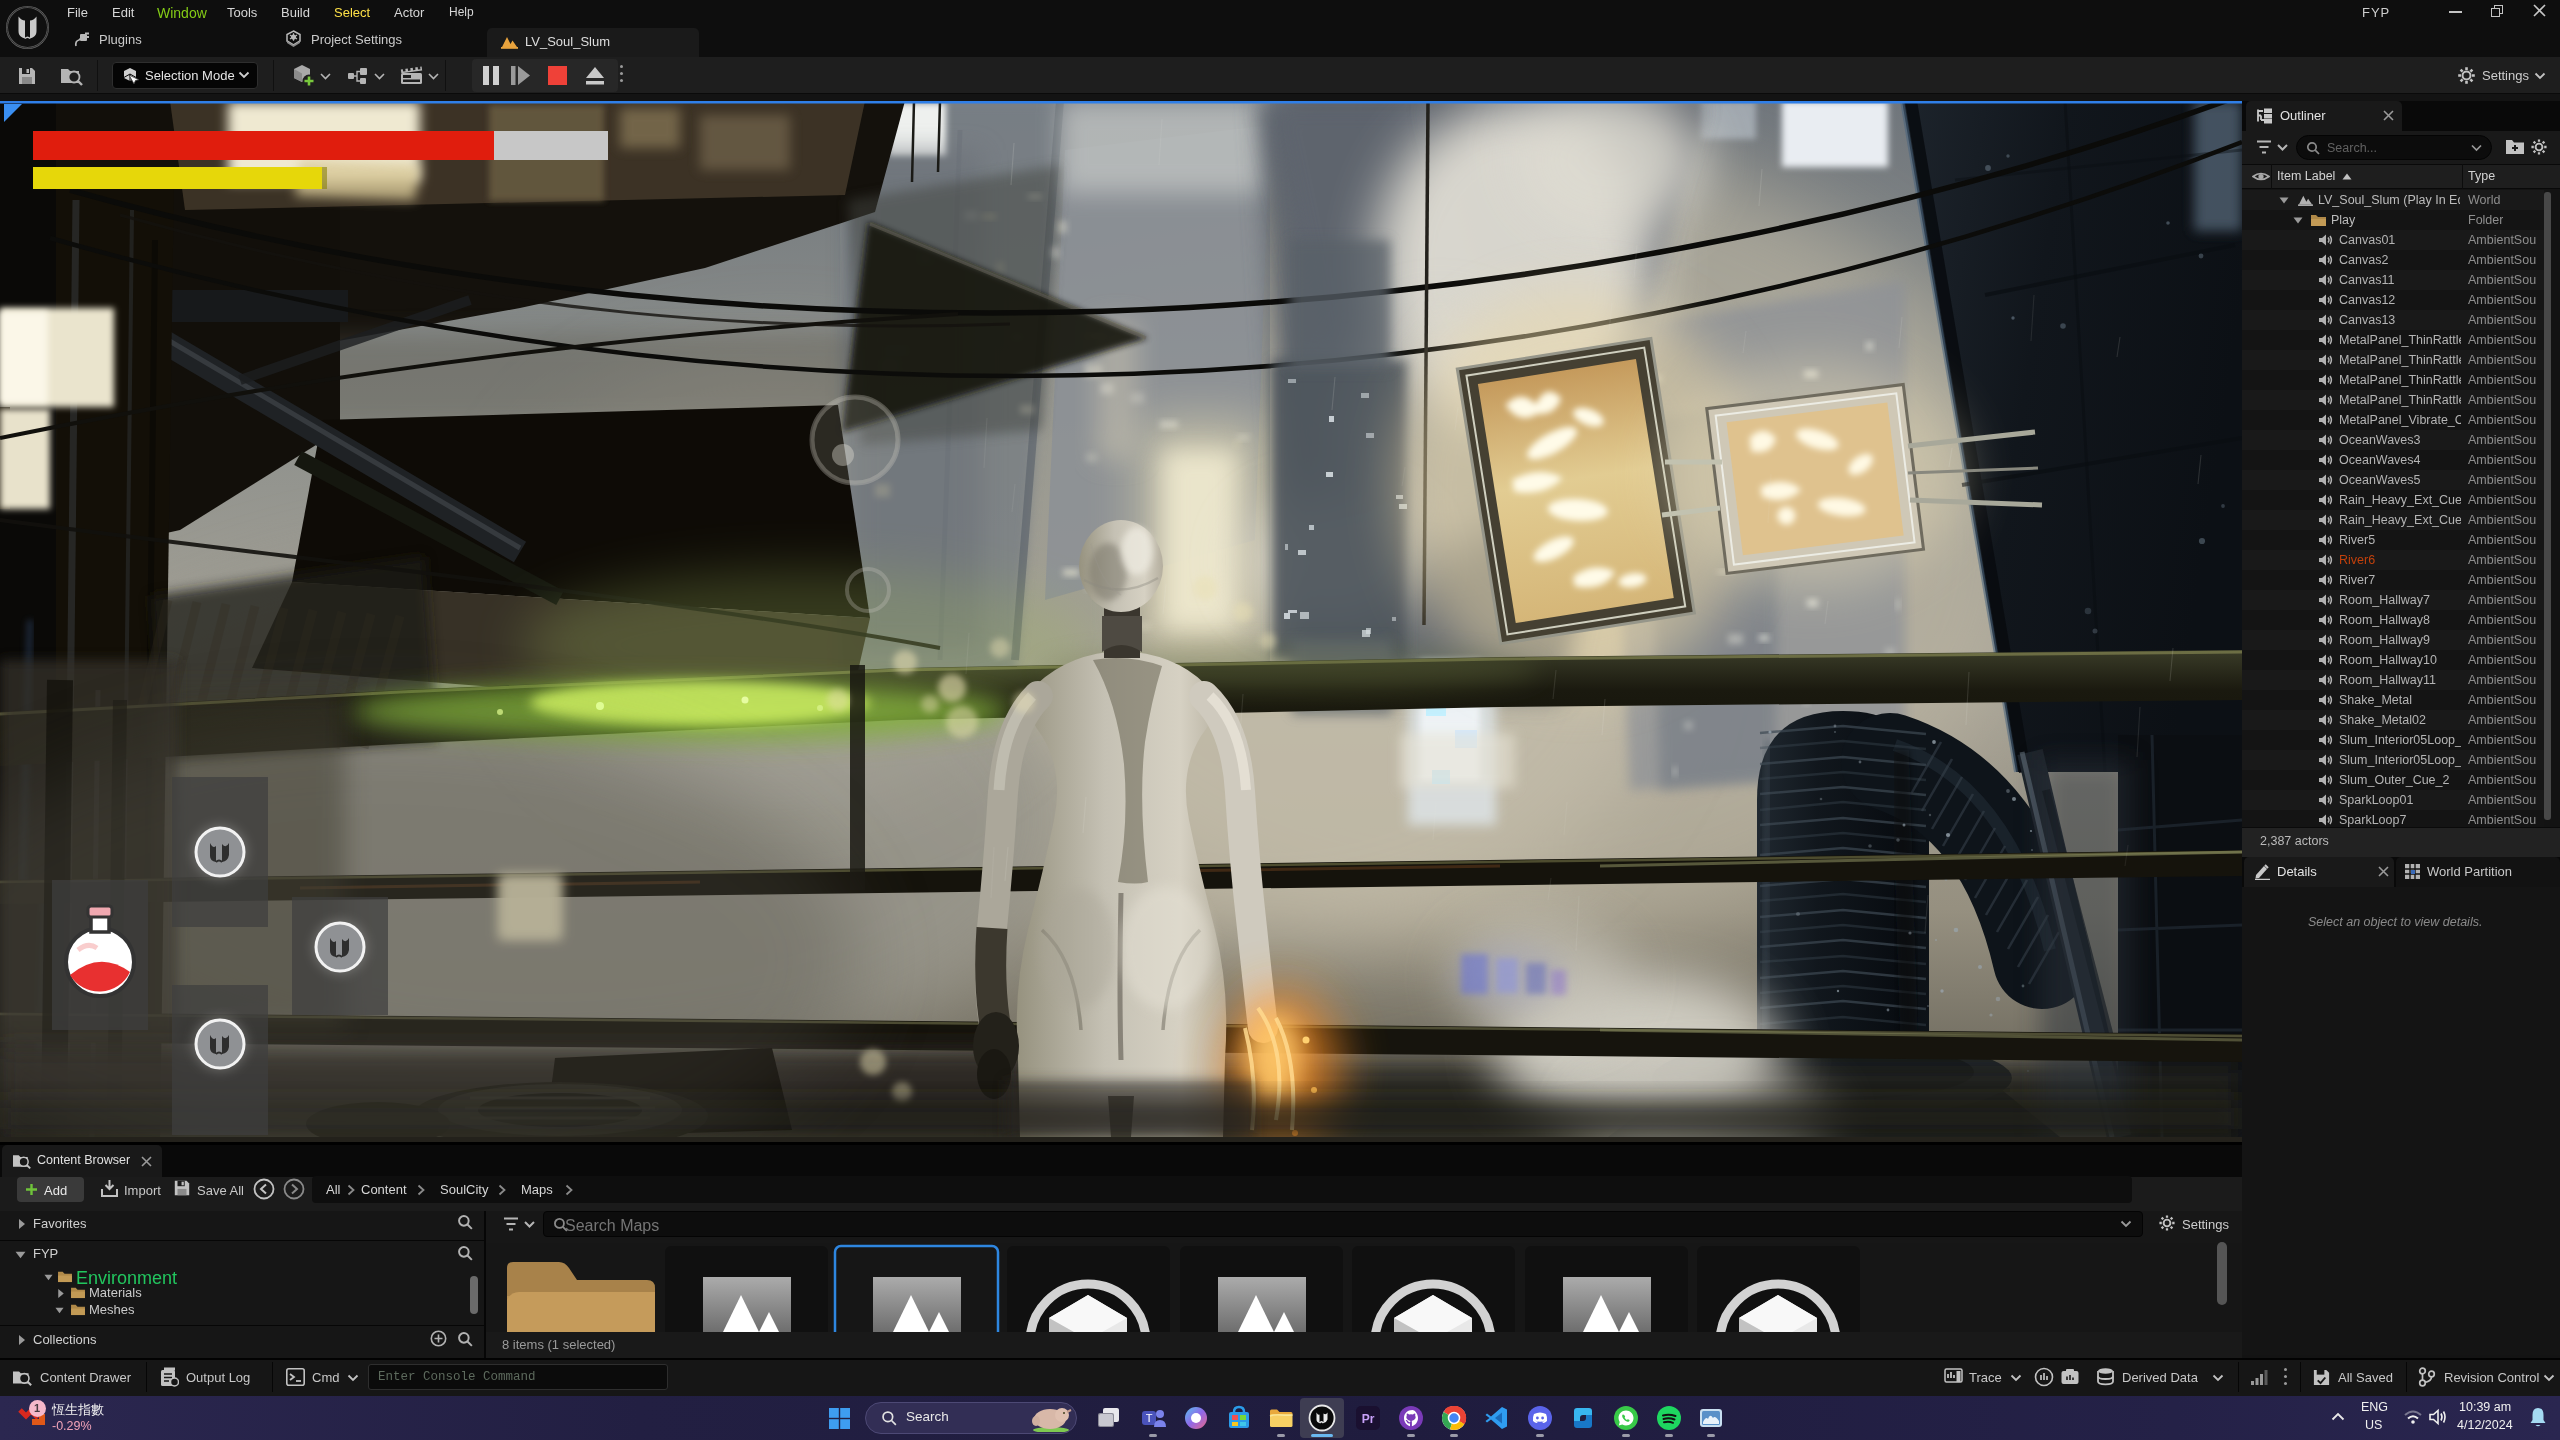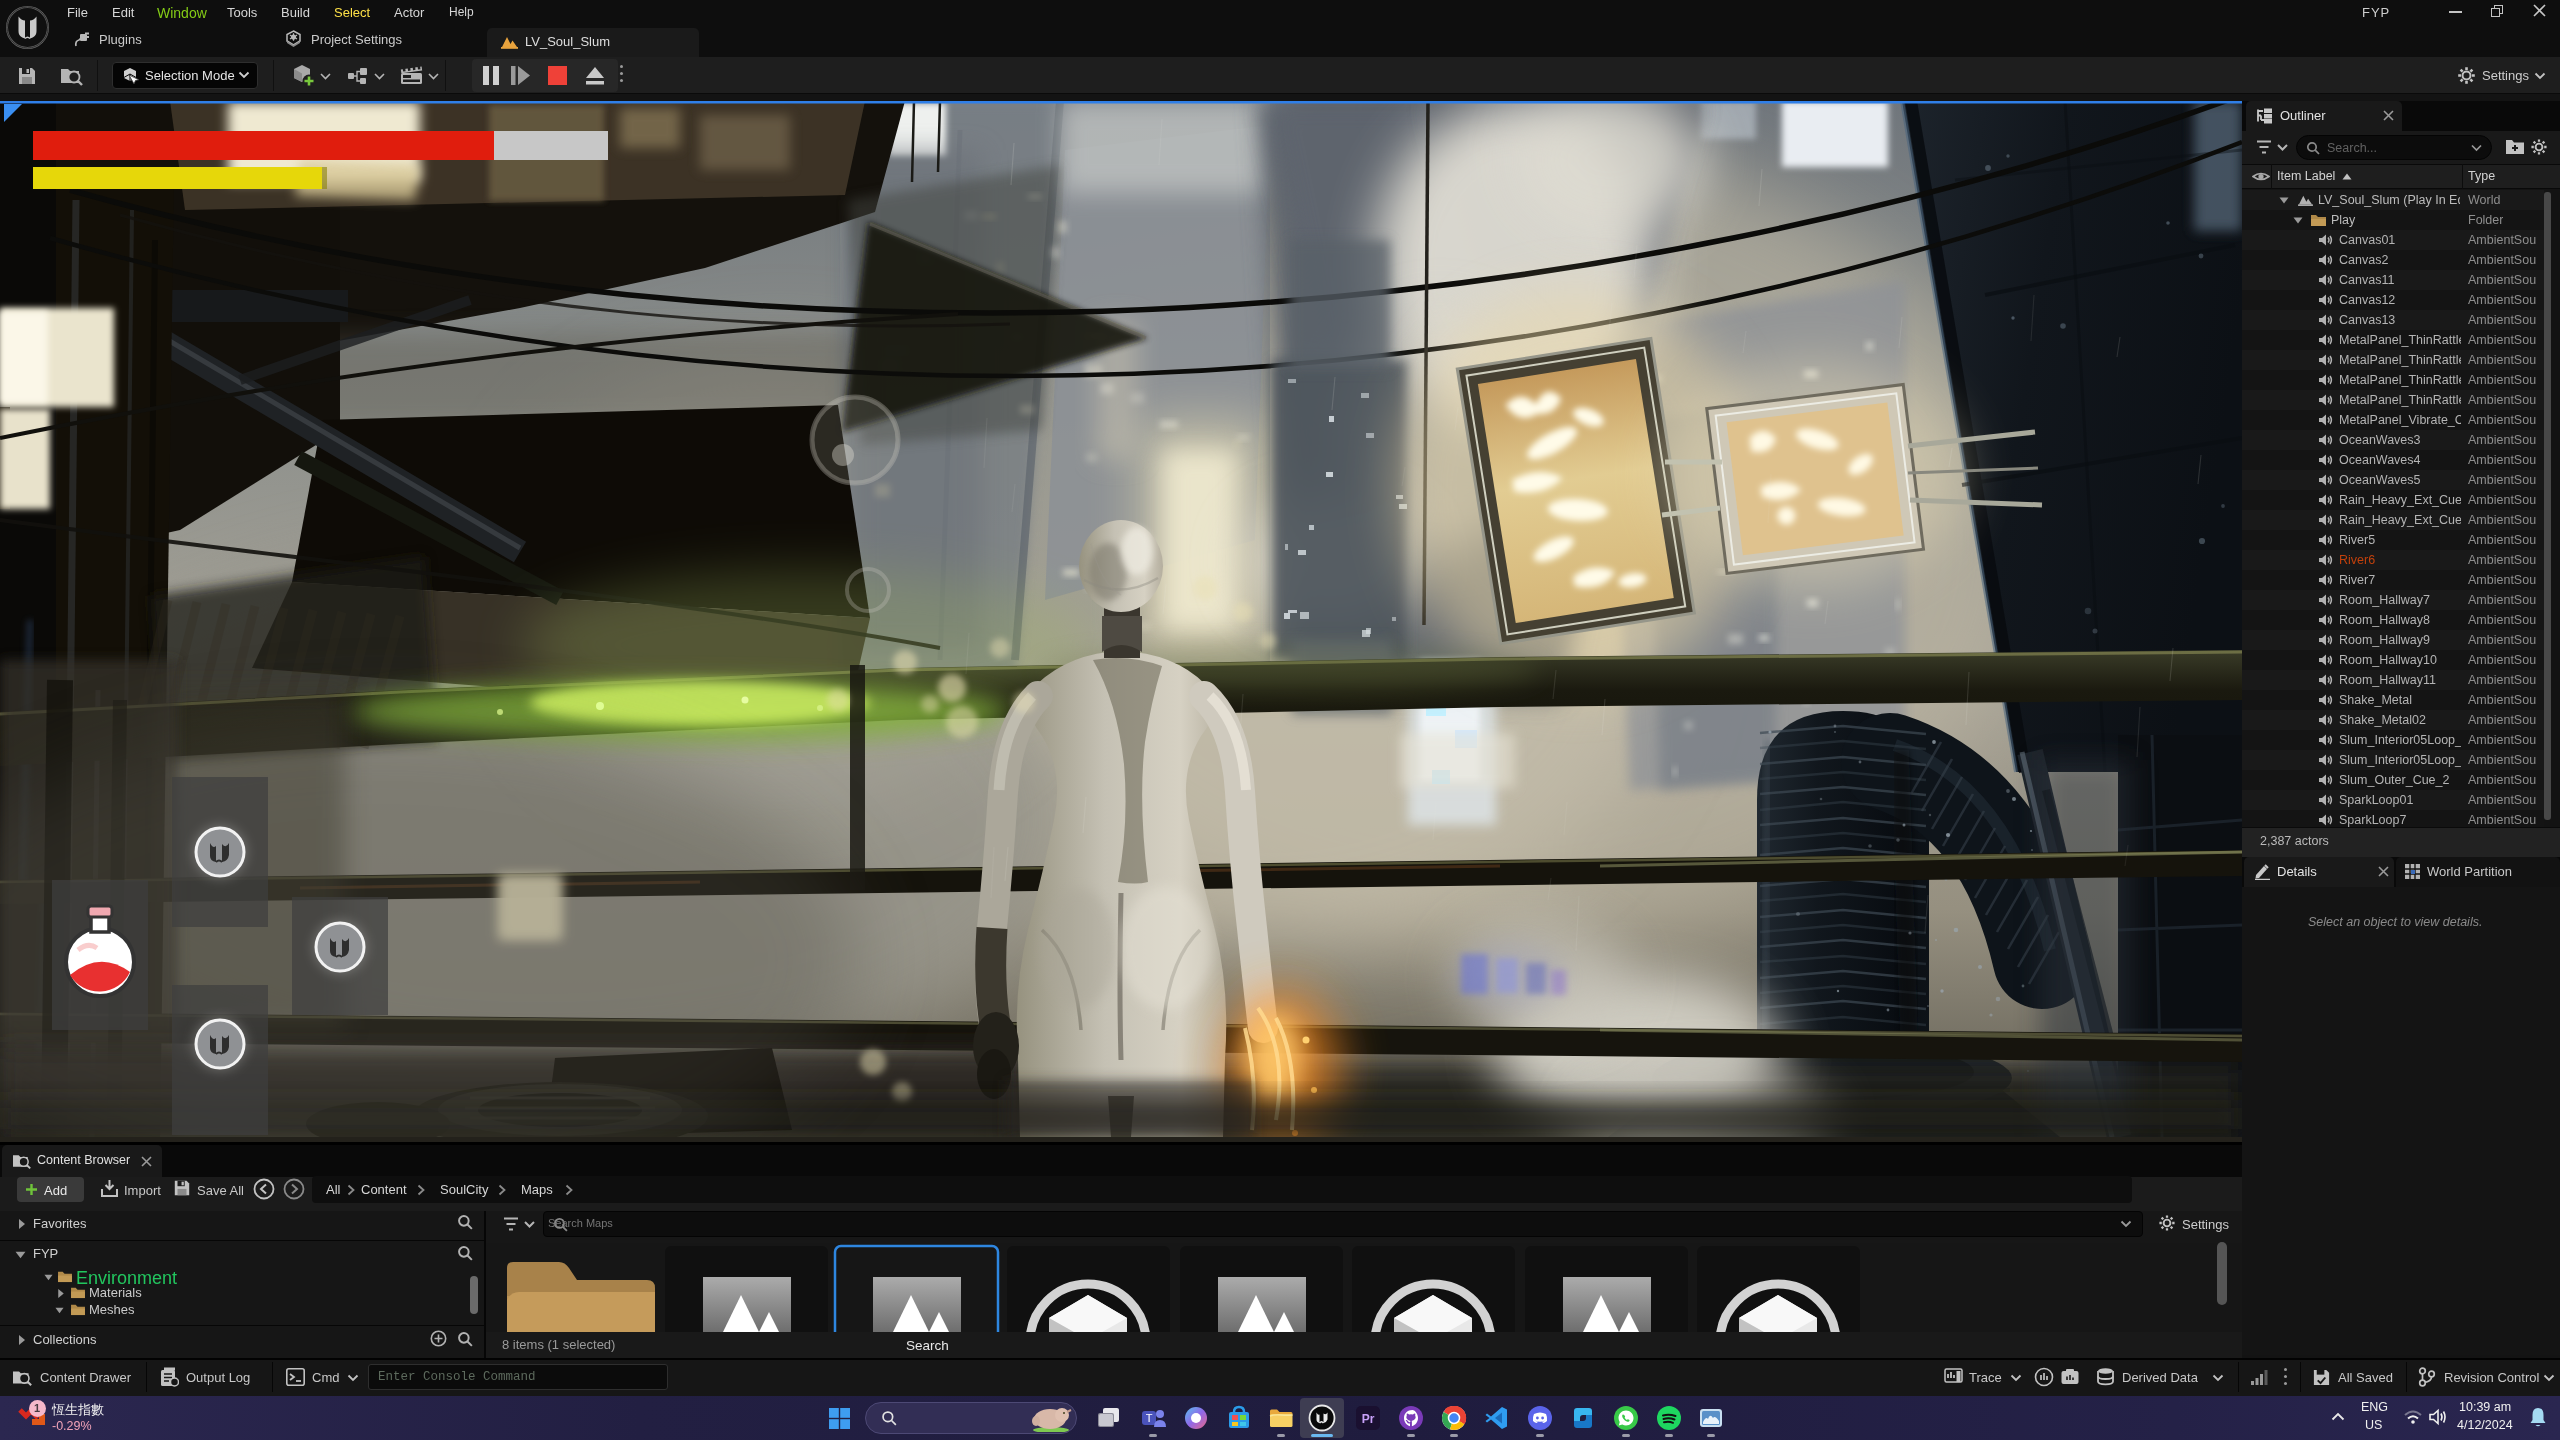--- a/index.html
+++ b/index.html
@@ -1062,21 +1062,21 @@
 <div class="abs" style="left:486px;top:1211px;width:1756px;height:147px;background:#171717"></div>
 <svg class="abs" style="left:503px;top:1216px" width="34" height="17" viewBox="0 0 34 17">
 <path d="M1 2.5 L15 2.5 M3.5 8 L12.5 8 M6 13.5 L10 13.5" stroke="#b5b5b5" stroke-width="2"></path>
 <path d="M22 6 L26.5 10.5 L31 6" stroke="#b5b5b5" stroke-width="2" fill="none"></path>
     </svg>
 <div class="abs" style="left:543px;top:1211px;width:1600px;height:26px;background:#0d0d0d;border:1px solid #040404;border-radius:4px"></div>
 <svg class="abs" style="left:553px;top:1217px" width="15" height="15" viewBox="0 0 14 14">
       <circle cx="6" cy="6" r="4.2" fill="none" stroke="#8a8a8a" stroke-width="1.7"></circle>
       <path d="M9.2 9.2 L13 13" stroke="#8a8a8a" stroke-width="1.7"></path>
     </svg>
-<div class="t" style="left:548px;top:1217px;font-size:11px;color:#757575">Search Maps</div>
+<div class="t" style="left:565px;top:1217px;font-size:16px;color:#757575">Search Maps</div>
 <svg class="abs" style="left:2120px;top:1220px" width="12" height="8" viewBox="0 0 12 8">
       <path d="M1.5 1.5 L6 6 L10.5 1.5" stroke="#9a9a9a" stroke-width="1.8" fill="none"></path>
     </svg>
 <svg class="abs" style="left:2158px;top:1214px" width="18" height="18" viewBox="0 0 19 19">
 <circle cx="9.5" cy="9.5" r="3.6" fill="none" stroke="#c2c2c2" stroke-width="2"></circle>
 <g stroke="#c2c2c2" stroke-width="2.4">
         <path d="M9.5 1.5 L9.5 4 M9.5 15 L9.5 17.5 M1.5 9.5 L4 9.5 M15 9.5 L17.5 9.5 M3.8 3.8 L5.6 5.6 M13.4 13.4 L15.2 15.2 M15.2 3.8 L13.4 5.6 M5.6 13.4 L3.8 15.2"></path>
       </g>
     </svg>
 <div class="t" style="left:2182px;top:1217px;font-size:13px;color:#cdcdcd">Settings</div>
@@ -1226,21 +1226,21 @@
 <rect x="0" y="0" width="9.8" height="9.8" fill="#3e9df0"></rect>
       <rect x="11.2" y="0" width="9.8" height="9.8" fill="#3e9df0"></rect>
 <rect x="0" y="11.2" width="9.8" height="9.8" fill="#3e9df0"></rect>
       <rect x="11.2" y="11.2" width="9.8" height="9.8" fill="#3e9df0"></rect>
     </svg>
 <div class="abs" style="left:865px;top:1402px;width:212px;height:32px;background:#322e55;border:1px solid #4d4975;border-radius:16px"></div>
 <svg class="abs" style="left:881px;top:1410px" width="16" height="16" viewBox="0 0 14 14">
       <circle cx="6" cy="6" r="4.2" fill="none" stroke="#e2e2e2" stroke-width="1.5"></circle>
       <path d="M9.2 9.2 L13 13" stroke="#e2e2e2" stroke-width="1.5"></path>
     </svg>
-<div class="t" style="left:906px;top:1338px;font-size:13.5px;color:#e8e8e8">Search</div>
+<div class="t" style="left:906px;top:1409px;font-size:13.5px;color:#e8e8e8">Search</div>
 <svg class="abs" style="left:1026px;top:1404px" width="46" height="28" viewBox="0 0 46 28">
 <ellipse cx="25" cy="26" rx="18" ry="3" fill="#7ec850"></ellipse>
 <ellipse cx="24" cy="15" rx="16" ry="10" fill="#d8b8a8"></ellipse>
 <circle cx="36" cy="11" r="7" fill="#dfc0b0"></circle>
 <path d="M41 8 L45 6" stroke="#c8a090" stroke-width="2"></path>
 <circle cx="38" cy="9" r="1" fill="#442"></circle>
 <ellipse cx="10" cy="17" rx="4" ry="5" fill="#d0b0a0"></ellipse>
     </svg>
 <svg class="abs" style="left:1096px;top:1405px" width="26" height="26" viewBox="0 0 26 26">
       <rect x="7" y="3" width="16" height="14" rx="2" fill="#e8e8ec"></rect>

